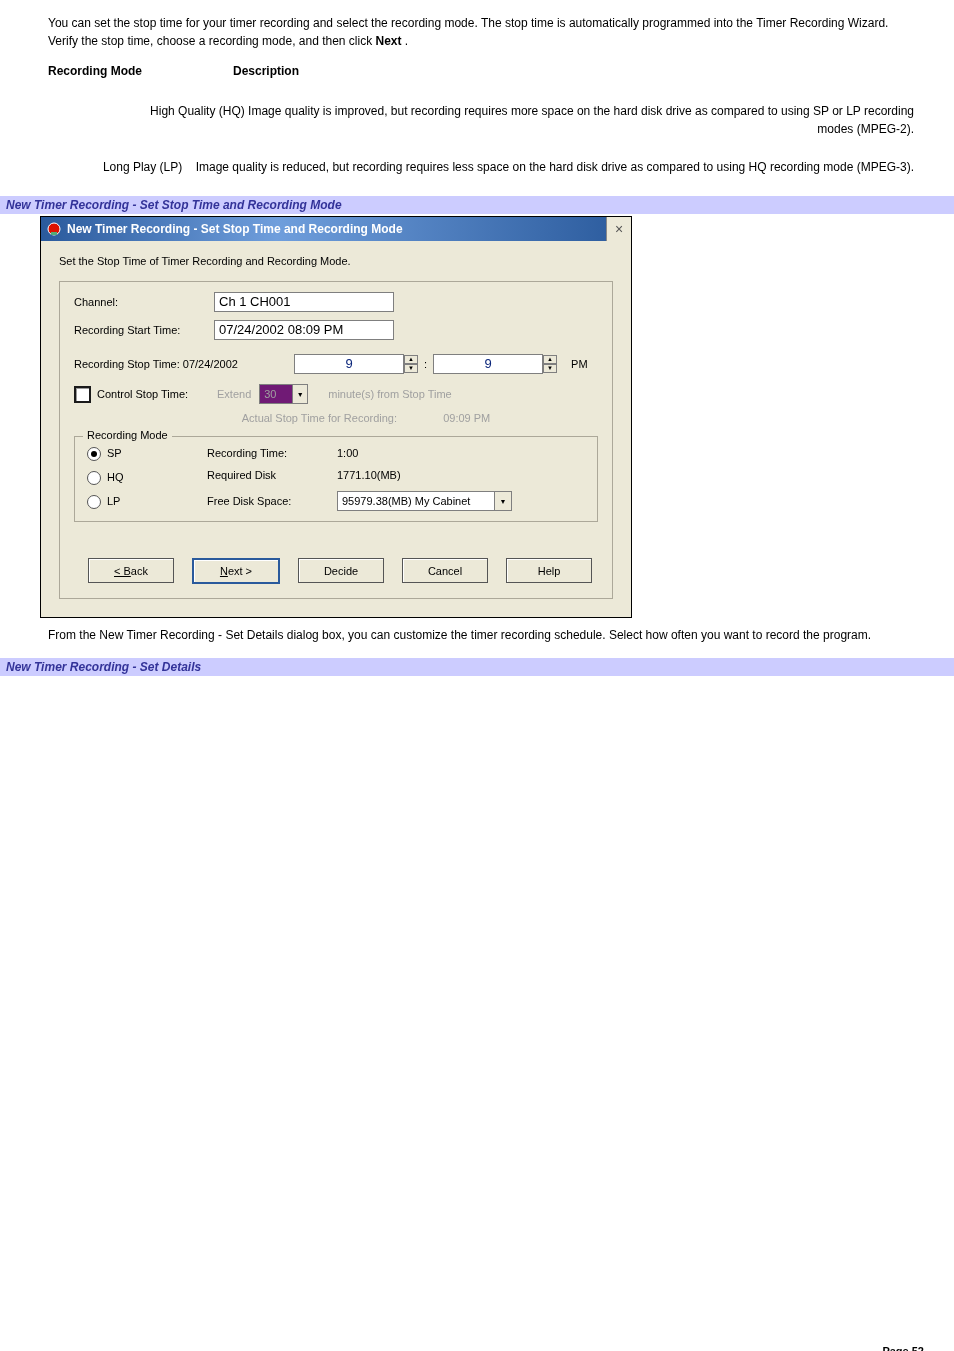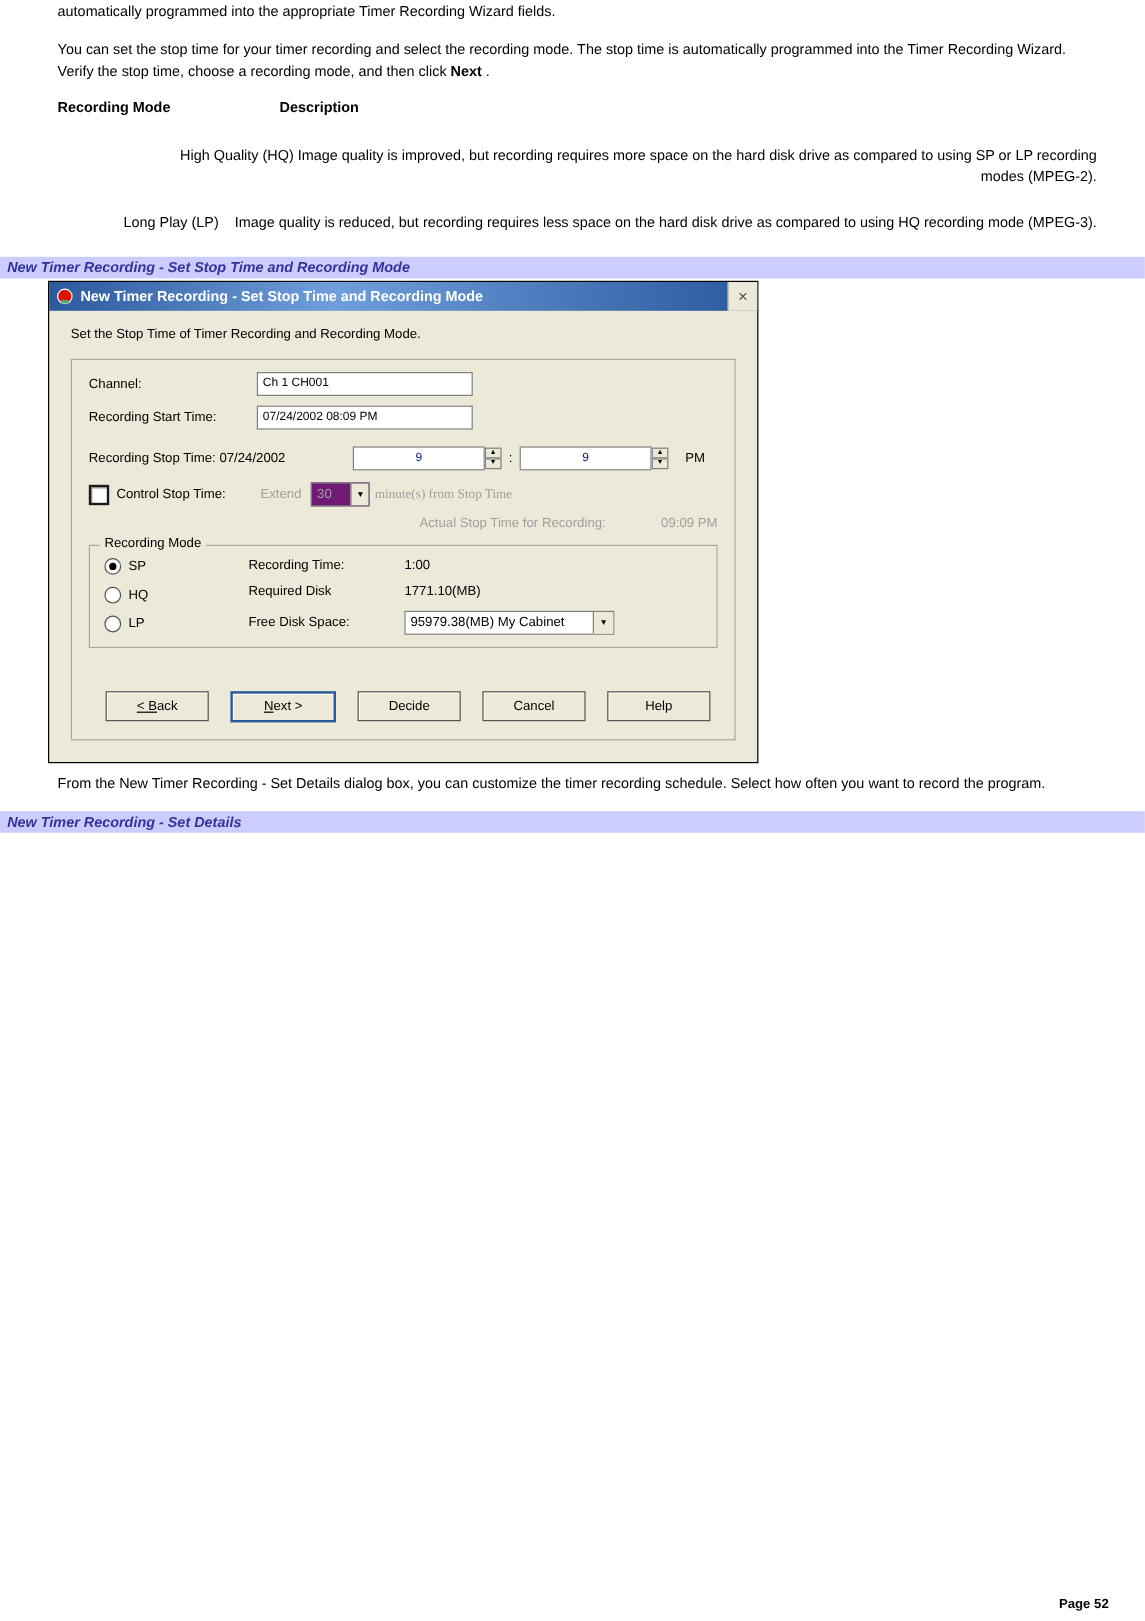--- a/index.html
+++ b/index.html
@@ -115,21 +115,21 @@
   }
   .row .lbl { width: 140px; }
   .textfield {
     border: 1px solid #7f7f7f;
     background: #fff;
     height: 18px;
     padding: 0 4px;
     min-width: 100px;
     line-height: 18px;
     font-family: Tahoma, Arial, sans-serif;
-    font-size: 10px;
+    font-size: 13px;
   }
   .textfield.wide { width: 170px; }
   .textfield.tiny { width: 18px; text-align:center; color:#0a257a;}
   .spin {
     display:inline-flex;
     flex-direction:column;
     width:14px;
     height:18px;
     vertical-align: top;
   }
@@ -159,21 +159,21 @@
   }
   .combo.disabled { background:#701a75; }
   .combo .val { min-width:24px; padding:0 4px; line-height:18px;}
   .combo .arrow {
     width:14px;
     background:#ece9d8;
     border-left:1px solid #7f7f7f;
     display:flex; align-items:center; justify-content:center;
     font-size:7px;
   }
-  .actual-row { text-align:right; margin: 6px 0 0 60px;}
+  .actual-row { text-align:center; margin: 6px 0 0 60px;}
   .group {
     border:1px solid #aca899;
     margin-top:12px;
     padding:10px 12px;
     position:relative;
   }
   .group .legend {
     position:absolute;
     top:-8px; left:8px;
     background:#ece9d8;
@@ -224,21 +224,20 @@
     min-height: 1351px;
     padding-bottom: 50px;
     box-sizing: border-box;
   }
 </style>
 </head>
 <body>
 <div class="page">
 
 <div class="content">
-  <div class="li-body" style="margin-left:8px;">automatically programmed into the appropriate Timer Recording Wizard fields.</div>
 
   <div class="li-row" style="margin-top:14px;">
 
     <div class="li-body indent">
       <span>You can set the stop time for your timer recording and select the recording mode. The stop time is automatically programmed into the Timer Recording Wizard. Verify the stop time, choose a recording mode, and then click </span><b>Next</b><span> .</span>
     </div>
   </div>
 
   <div class="table-row" style="margin-left:8px;">
     <div class="col1"><b>Recording Mode</b></div>
@@ -303,21 +302,21 @@
         </div>
 
         <div class="row" style="margin-top:10px;">
           <span class="checkbox"></span>
           <span style="width:120px;">Control Stop Time:</span>
           <span class="ghost" style="margin-right:8px;">Extend</span>
           <span class="combo disabled">
             <span class="val ghost">30</span>
             <span class="arrow">▼</span>
           </span>
-          <span class="ghost" style="margin-left:4px;font-family:Liberation Serif, serif;">minute(s) from Stop Time</span>
+          <span class="ghost" style="margin-left:20px;">minute(s) from Stop Time</span>
         </div>
 
         <div class="actual-row ghost">
           <span>Actual Stop Time for Recording:</span>
           <span style="display:inline-block; width:40px;"></span>
           <span>09:09 PM</span>
         </div>
 
         <div class="group">
           <span class="legend">Recording Mode</span>

